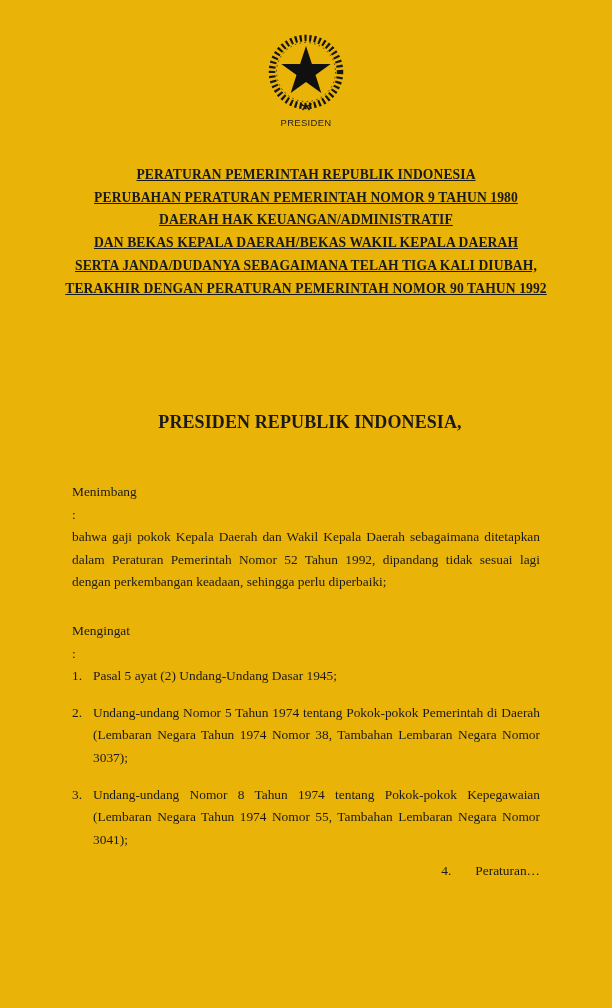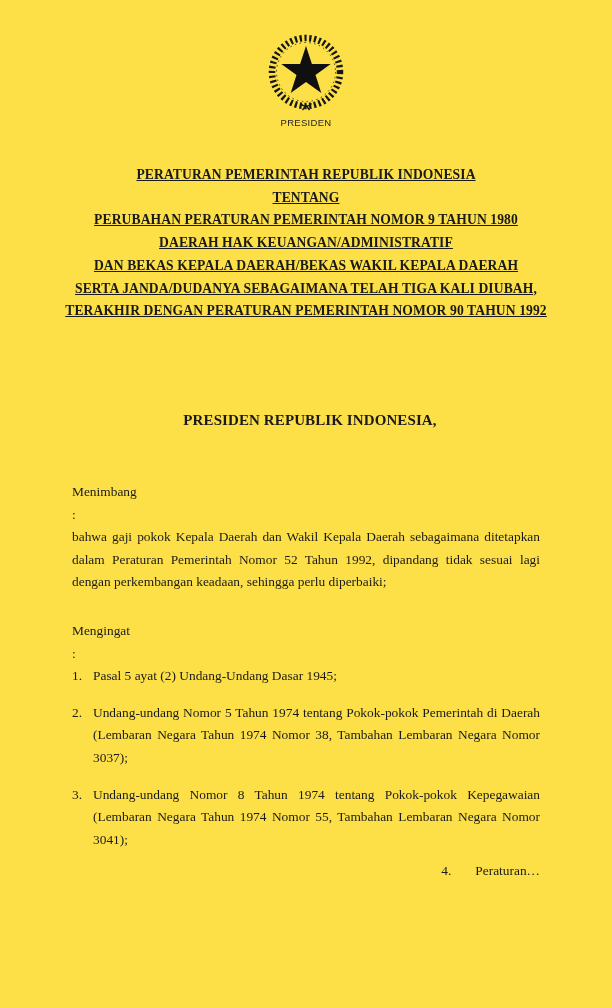--- a/index.html
+++ b/index.html
@@ -1,21 +1,21 @@
 <!DOCTYPE html>
 <html><head>
 <meta charset="utf-8">
 <style>
   html, body { margin: 0; padding: 0; background: #ffffff; }
   .page {
     position: relative;
     width: 612px;
     height: 1008px;
     margin: 0 auto;
-    background: #fde047;
+    background: #eab308;
     color: #1a1a1a;
     font-family: "Liberation Serif", serif;
     overflow: hidden;
   }
 
   
   .letterhead {
     position: absolute;
     top: 34px;
     left: 0;
@@ -47,21 +47,21 @@
   .title-line { white-space: nowrap; text-decoration: underline; }
 
   
   .opening-line {
     position: absolute;
     top: 412px;
     left: 8px;
     right: 0;
     text-align: center;
     font-weight: bold;
-    font-size: 15px;
+    font-size: 18px;
     letter-spacing: 0.1px;
   }
 
   
   .body-block {
     position: absolute;
     top: 481px;
     left: 72px;
     width: 468px;
     font-size: 13.4px;
@@ -103,21 +103,20 @@
       <path d="M36.5,69.5 q5.5,6 11,0" fill="none" stroke="#161616" stroke-width="1.6"></path>
       <path d="M38.5,76 l3.5,-4.5 l3.5,4.5" fill="none" stroke="#161616" stroke-width="1.4"></path>
     </svg>
     <div class="letterhead-text">
       <div>PRESIDEN</div>
     </div>
   </div>
 
   <div class="title-block">
     <div class="title-line">PERATURAN PEMERINTAH REPUBLIK INDONESIA</div>
-    <div class="title-line">TENTANG</div>
     <div class="title-line">PERUBAHAN PERATURAN PEMERINTAH NOMOR 9 TAHUN 1980</div>
     <div class="title-line">DAERAH HAK KEUANGAN/ADMINISTRATIF</div>
     <div class="title-line">DAN BEKAS KEPALA DAERAH/BEKAS WAKIL KEPALA DAERAH</div>
     <div class="title-line">SERTA JANDA/DUDANYA SEBAGAIMANA TELAH TIGA KALI DIUBAH,</div>
     <div class="title-line">TERAKHIR DENGAN PERATURAN PEMERINTAH NOMOR 90 TAHUN 1992</div>
   </div>
 
   <div class="opening-line">PRESIDEN REPUBLIK INDONESIA,</div>
 
   <div class="body-block">

